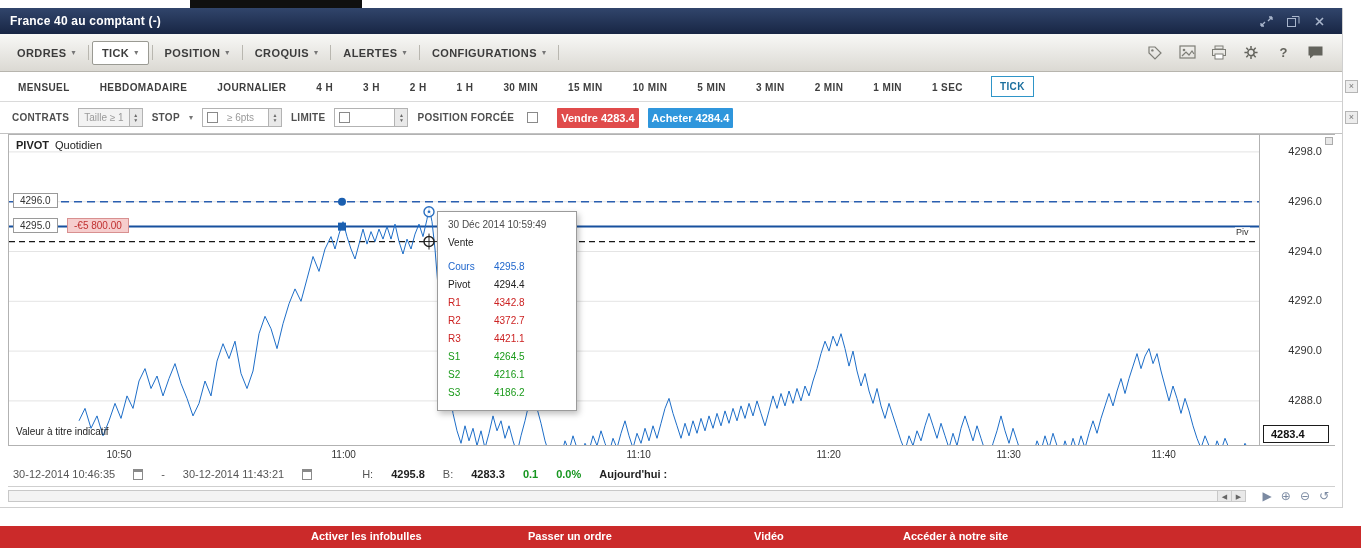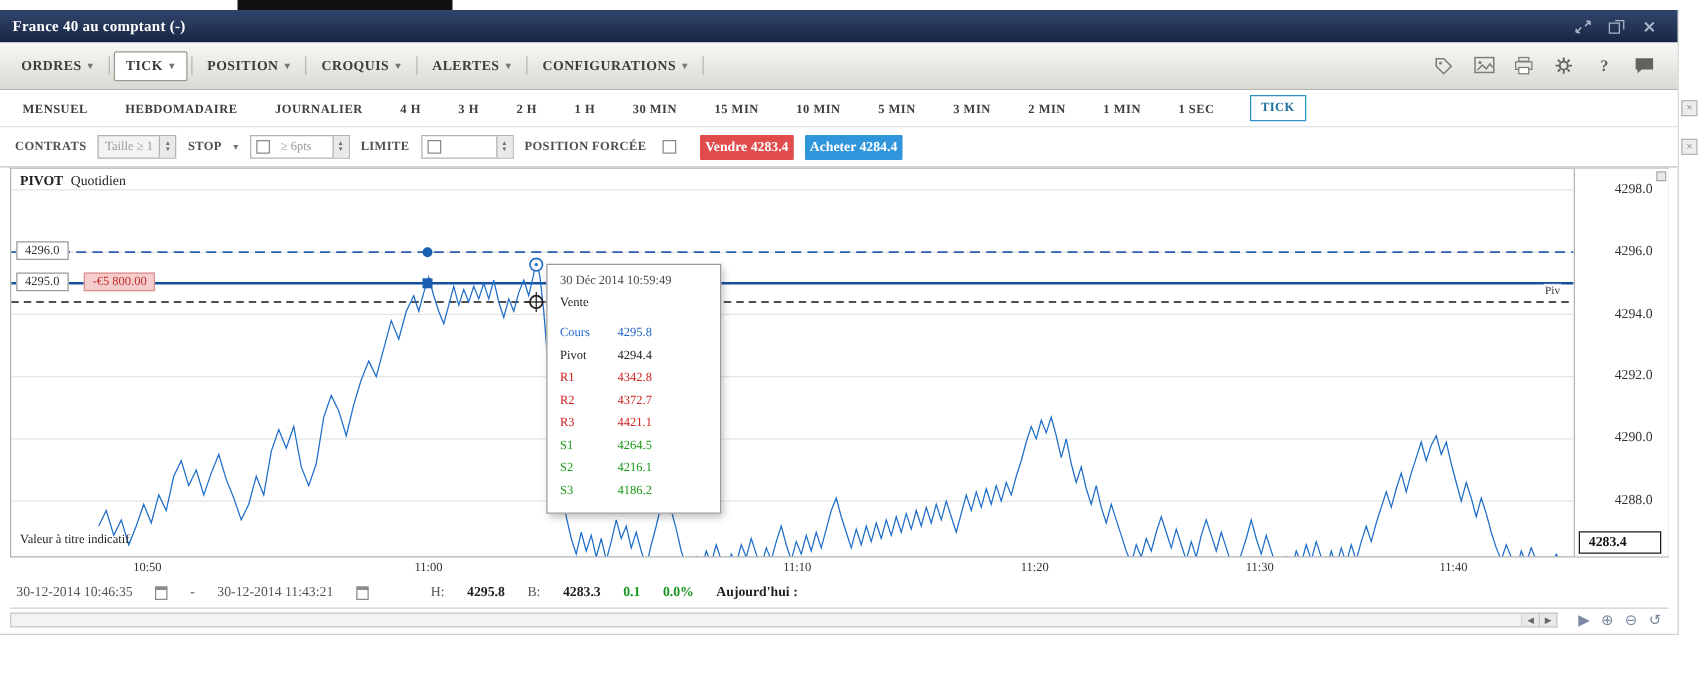--- a/index.html
+++ b/index.html
@@ -1,17 +1,17 @@
 <!DOCTYPE html>
 <html><head>
 <meta charset="utf-8">
 <style>
   * { margin:0; padding:0; box-sizing:border-box; }
   body { font-family:"Liberation Sans","DejaVu Sans",sans-serif; background:#fff; }
-  .screen { position:relative; width:1361px; height:548px; background:#fff; overflow:hidden;font-family:Liberation Serif, serif; }
+  .screen { position:relative; width:1361px; height:548px; background:#fff; overflow:hidden; }
   .tab-remnant { position:absolute; left:190px; top:0; width:172px; height:8px; background:#101010; }
 
   .window { position:absolute; left:0; top:8px; width:1343px; height:500px; background:#fff;
             border-right:1px solid #cfcfcf; border-bottom:1px solid #cfcfcf; }
 
   
   .titlebar { height:26px; background:linear-gradient(#31456b,#192档847); background:linear-gradient(#31456b,#182644);
               display:flex; align-items:center; padding:0 10px; }
   .win-title { color:#fff; font-size:12px; font-weight:bold; letter-spacing:.2px; }
   .titlebar-icons { margin-left:auto; display:flex; gap:12px; align-items:center; padding-right:4px; }
@@ -383,13 +383,21 @@
         <span class="nav-ic">⊕</span>
         <span class="nav-ic">⊖</span>
         <span class="nav-ic">↺</span>
       </div>
     </div>
   </div>
 
   <div class="side-x" style="top:80px;">×</div>
   <div class="side-x" style="top:111px;">×</div>
 
+  <div class="footer">
+    <div>
+        <span class="footer-link" style="left: 311px;">Activer les infobulles</span>
+        <span class="footer-link" style="left: 528px;">Passer un ordre</span>
+        <span class="footer-link" style="left: 754px;">Vidéo</span>
+        <span class="footer-link" style="left: 903px;">Accéder à notre site</span>
+      </div>
+  </div>
 </div>
 
 </body></html>

